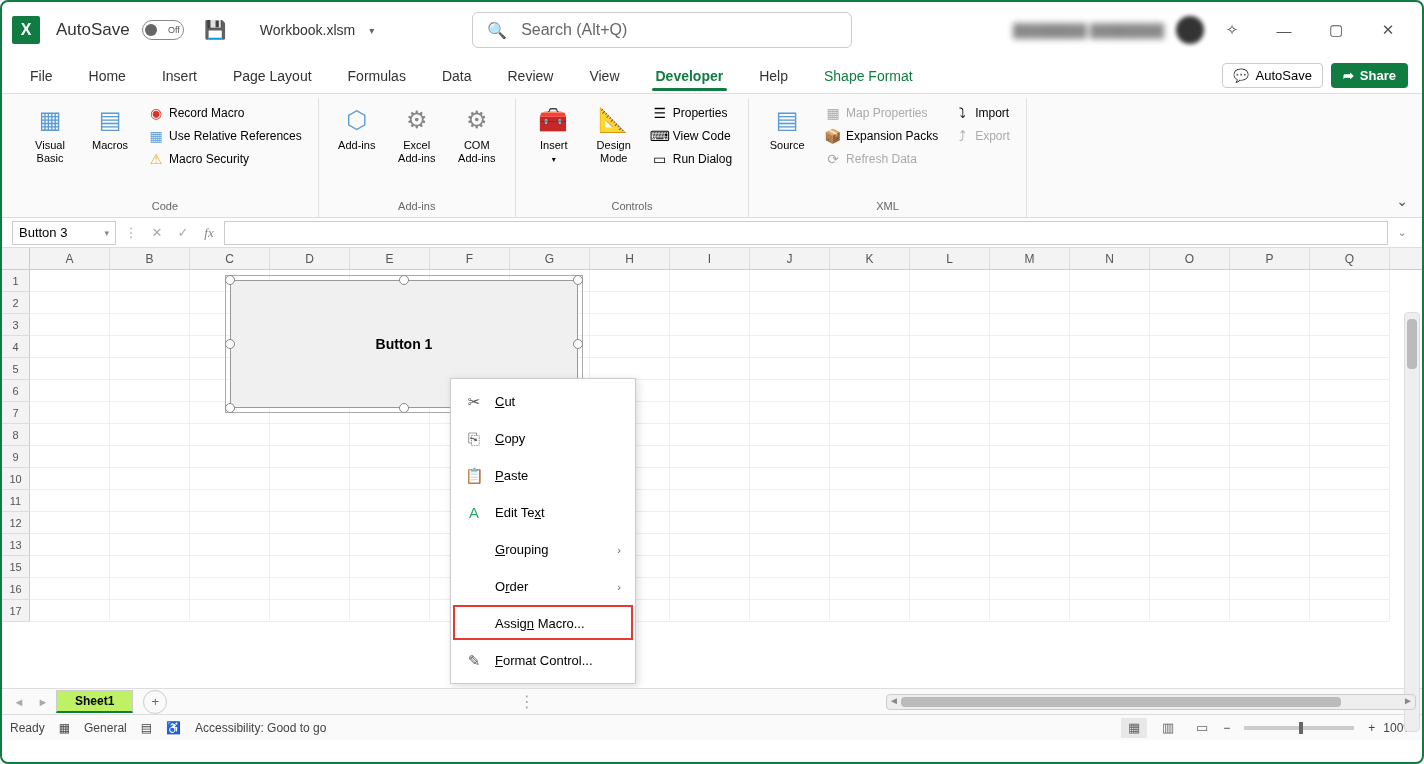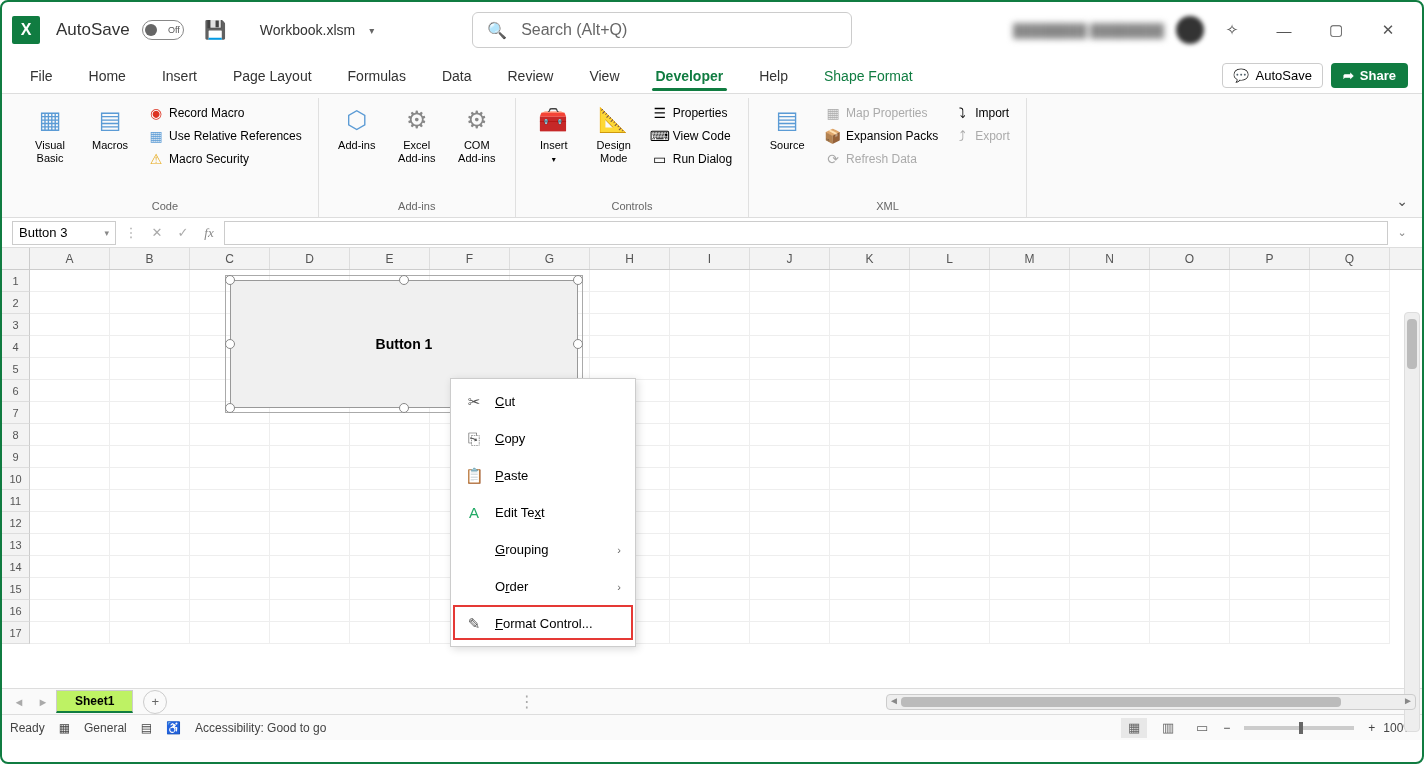--- a/index.html
+++ b/index.html
@@ -549,40 +549,20 @@
         <div class="cell"></div>
         <div class="cell"></div>
         <div class="cell"></div>
         <div class="cell"></div>
         <div class="cell"></div>
         <div class="cell"></div>
         <div class="cell"></div>
         <div class="cell"></div>
       </div>
       <div class="grow">
-        <div class="rh">14</div>
-        <div class="cell"></div>
-        <div class="cell"></div>
-        <div class="cell"></div>
-        <div class="cell"></div>
-        <div class="cell"></div>
-        <div class="cell"></div>
-        <div class="cell"></div>
-        <div class="cell"></div>
-        <div class="cell"></div>
-        <div class="cell"></div>
-        <div class="cell"></div>
-        <div class="cell"></div>
-        <div class="cell"></div>
-        <div class="cell"></div>
-        <div class="cell"></div>
-        <div class="cell"></div>
-        <div class="cell"></div>
-      </div>
-      <div class="grow">
         <div class="rh">15</div>
         <div class="cell"></div>
         <div class="cell"></div>
         <div class="cell"></div>
         <div class="cell"></div>
         <div class="cell"></div>
         <div class="cell"></div>
         <div class="cell"></div>
         <div class="cell"></div>
         <div class="cell"></div>
@@ -669,20 +649,24 @@
       </div>
     <div class="cm-item">
         <span class="cm-icon"></span>
         <span><u>G</u>rouping</span>
         <span class="arrow">›</span>
       </div>
     <div class="cm-item">
         <span class="cm-icon"></span>
         <span>O<u>r</u>der</span>
         <span class="arrow">›</span>
+      </div>
+    <div class="cm-item">
+        <span class="cm-icon"></span>
+        <span>Assig<u>n</u> Macro...</span>
       </div>
     <div class="cm-highlight" style="left:2px; top:226px; width:180px; height:35px;"></div>
     <div class="cm-item">
         <span class="cm-icon">✎</span>
         <span><u>F</u>ormat Control...</span>
       </div>
   </div>
 </div>
 
 <div class="vscroll">

